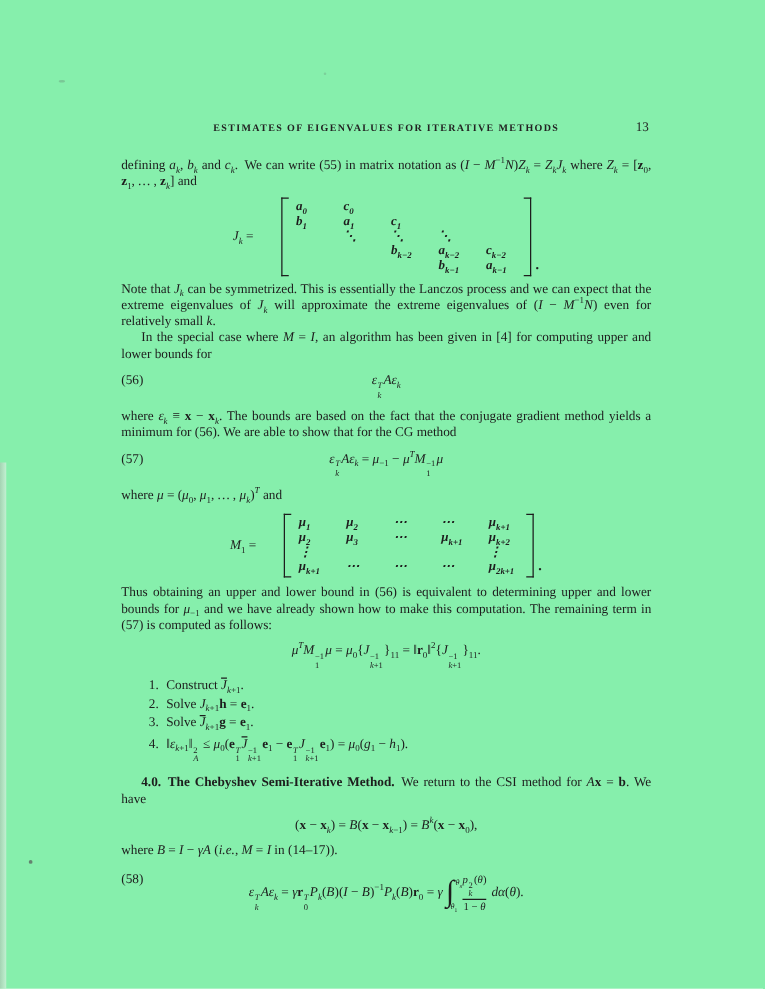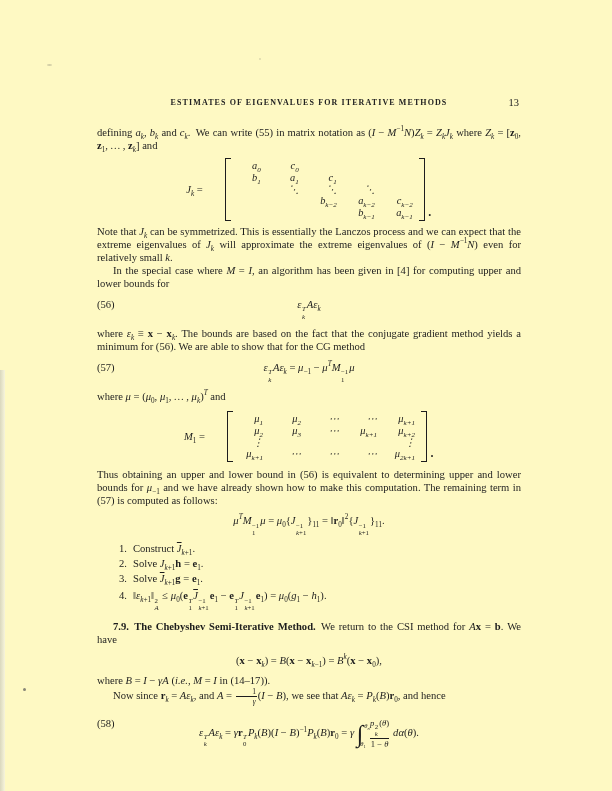--- a/index.html
+++ b/index.html
@@ -5,21 +5,21 @@
   html,body { margin:0; padding:0; }
   body {
     width:612px; height:791px;
     background:#fbfbf9;
     font-family:"Liberation Serif","DejaVu Serif",serif;
     color:#1d1d1d;
     position:relative;
     overflow:hidden;
     -webkit-font-smoothing:antialiased;
   }
-  .scan-page { position:absolute; inset:0; background:#fef9c3; }
+  .scan-page { position:absolute; inset:0; background:#86efac; }
   .edge-strip { position:absolute; left:0; top:370px; width:5px; height:421px;
     background:linear-gradient(to right,#bdbdb9,#f2f2ef); opacity:.55; }
   .speck { position:absolute; border-radius:50%; background:#555; }
   .speck.s1 { left:47px; top:64px; width:5px; height:2px; opacity:.25; }
   .speck.s2 { left:23px; top:688px; width:3px; height:3px; opacity:.7; }
   .speck.s3 { left:259px; top:58px; width:2px; height:2px; opacity:.2; }
 
   .content { position:absolute; left:97px; top:0; width:424px; }
 
   .running-head { margin-top:98px; position:relative; height:12px;
@@ -43,21 +43,21 @@
   .eqrow { position:relative; text-align:center; font-size:10.6px; line-height:13px; }
   .eqlabel { position:absolute; left:0; top:0; font-style:normal;text-align:center; }
 
   .matrix-block { display:flex; justify-content:center; align-items:center; }
   .matrix-lhs { font-size:10.6px; margin-right:22px; }
   .brk { width:5px; align-self:stretch; border:1.5px solid #1d1d1d; margin:1px 0; }
   .brk.left  { border-right:none; }
   .brk.right { border-left:none; }
   .mgrid { display:grid; padding:3px 6px; column-gap:14px; row-gap:0;
     font-size:10.4px; font-style:italic; }
-  .mgrid .mcell { text-align:right; min-width:24px; line-height:11.8px; font-style:italic; }
+  .mgrid .mcell { text-align:left; min-width:24px; line-height:11.8px; font-style:italic;font-weight:bold; }
   .matrix-period { align-self:flex-end; margin:0 0 2px 3px; }
 
   .algo-list { margin-top:2px; padding-left:16px; }
   .algo-item { display:flex; font-size:10.6px; line-height:14px; margin-bottom:1px; align-items:baseline; }
   .algo-num { width:14px; text-align:right; margin-right:6px; flex:none; }
 
   .intsign { font-size:24px; font-style:normal; vertical-align:middle; line-height:0; }
   .intlims { display:inline-flex; flex-direction:column; font-size:6.5px; line-height:1.1;
     vertical-align:middle; margin:0 2px 0 -2px; transform:translateY(2px); }
   .intlims span:first-child { transform:translate(3px,-6px); }
@@ -216,31 +216,27 @@
             </span><b>e</b><sub>1</sub> − <b>e</b><span class="ss">
               <span><i>T</i></span>
               <span>1</span>
             </span><i>J</i><span class="ss">
               <span>−1</span>
               <span><i>k</i>+1</span>
             </span><b>e</b><sub>1</sub>) = <i>μ</i><sub>0</sub>(<i>g</i><sub>1</sub> − <i>h</i><sub>1</sub>).</span>
       </div>
     </div>
 
-    <p class="indent" style="margin-top:9px"><b>7.9. The Chebyshev Semi-Iterative Method.</b> We return to the CSI method for <i>A</i><b>x</b> = <b>b</b>. We have</p>
+    <p class="indent" style="margin-top:9px"><b>4.0. The Chebyshev Semi-Iterative Method.</b> We return to the CSI method for <i>A</i><b>x</b> = <b>b</b>. We have</p>
 
     <div class="eqrow" style="margin:8px 0 7px">
       <span>(<b>x</b> − <b>x</b><sub><i>k</i></sub>) = <i>B</i>(<b>x</b> − <b>x</b><sub><i>k</i>−1</sub>) = <i>B<sup>k</sup></i>(<b>x</b> − <b>x</b><sub>0</sub>),</span>
     </div>
 
     <p>where <i>B</i> = <i>I</i> − <i>γA</i> (<i>i.e.</i>, <i>M</i> = <i>I</i> in (14–17)).</p>
-    <p class="indent">Now since <b>r</b><sub><i>k</i></sub> = <i>Aε<sub>k</sub></i>, and <i>A</i> = <span class="frac sfrac">
-          <span class="num">1</span>
-          <span class="den"><i>γ</i></span>
-        </span>(<i>I</i> − <i>B</i>), we see that <i>Aε<sub>k</sub></i> = <i>P<sub>k</sub></i>(<i>B</i>)<b>r</b><sub>0</sub>, and hence</p>
 
     <div class="eq58" style="margin-top:11px">
       <span class="eqlabel">(58)</span>
       <span><i>ε</i><span class="ss">
             <span><i>T</i></span>
             <span><i>k</i></span>
           </span><i>Aε<sub>k</sub></i> = <i>γ</i><b>r</b><span class="ss">
             <span><i>T</i></span>
             <span>0</span>
           </span><i>P<sub>k</sub></i>(<i>B</i>)(<i>I</i> − <i>B</i>)<sup>−1</sup><i>P<sub>k</sub></i>(<i>B</i>)<b>r</b><sub>0</sub> = <i>γ</i> <span class="intsign">∫</span><span class="intlims">

